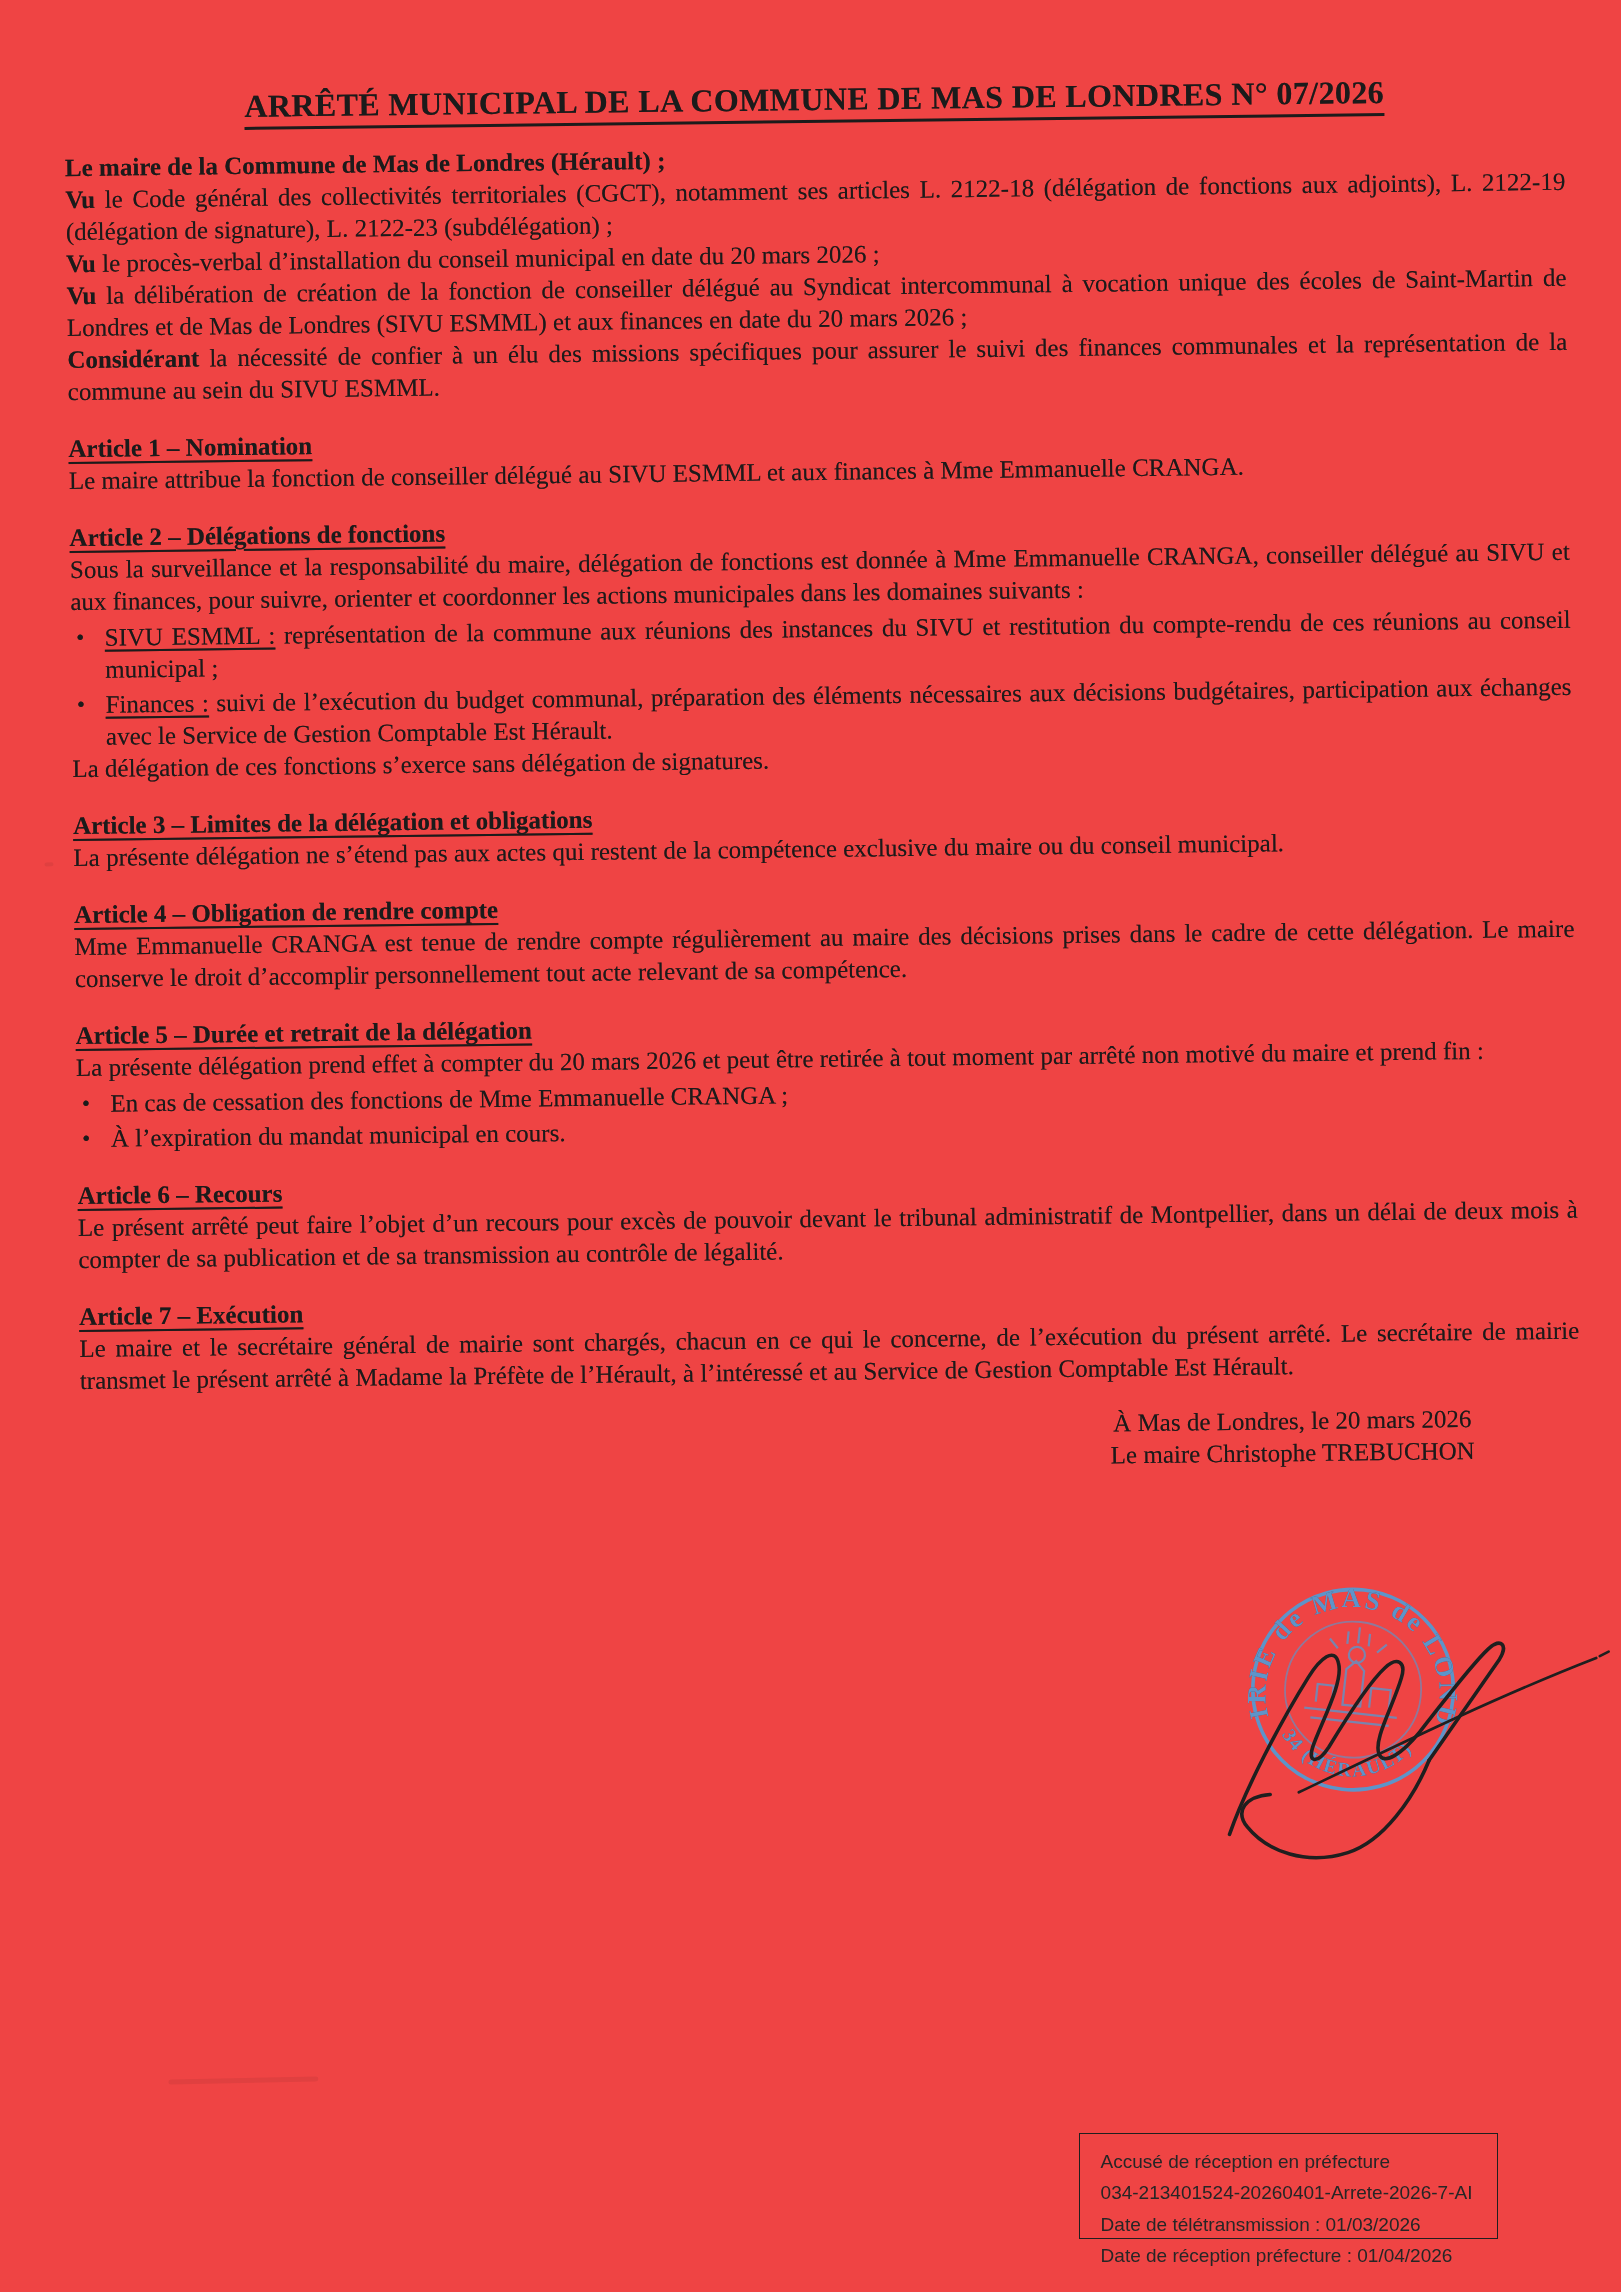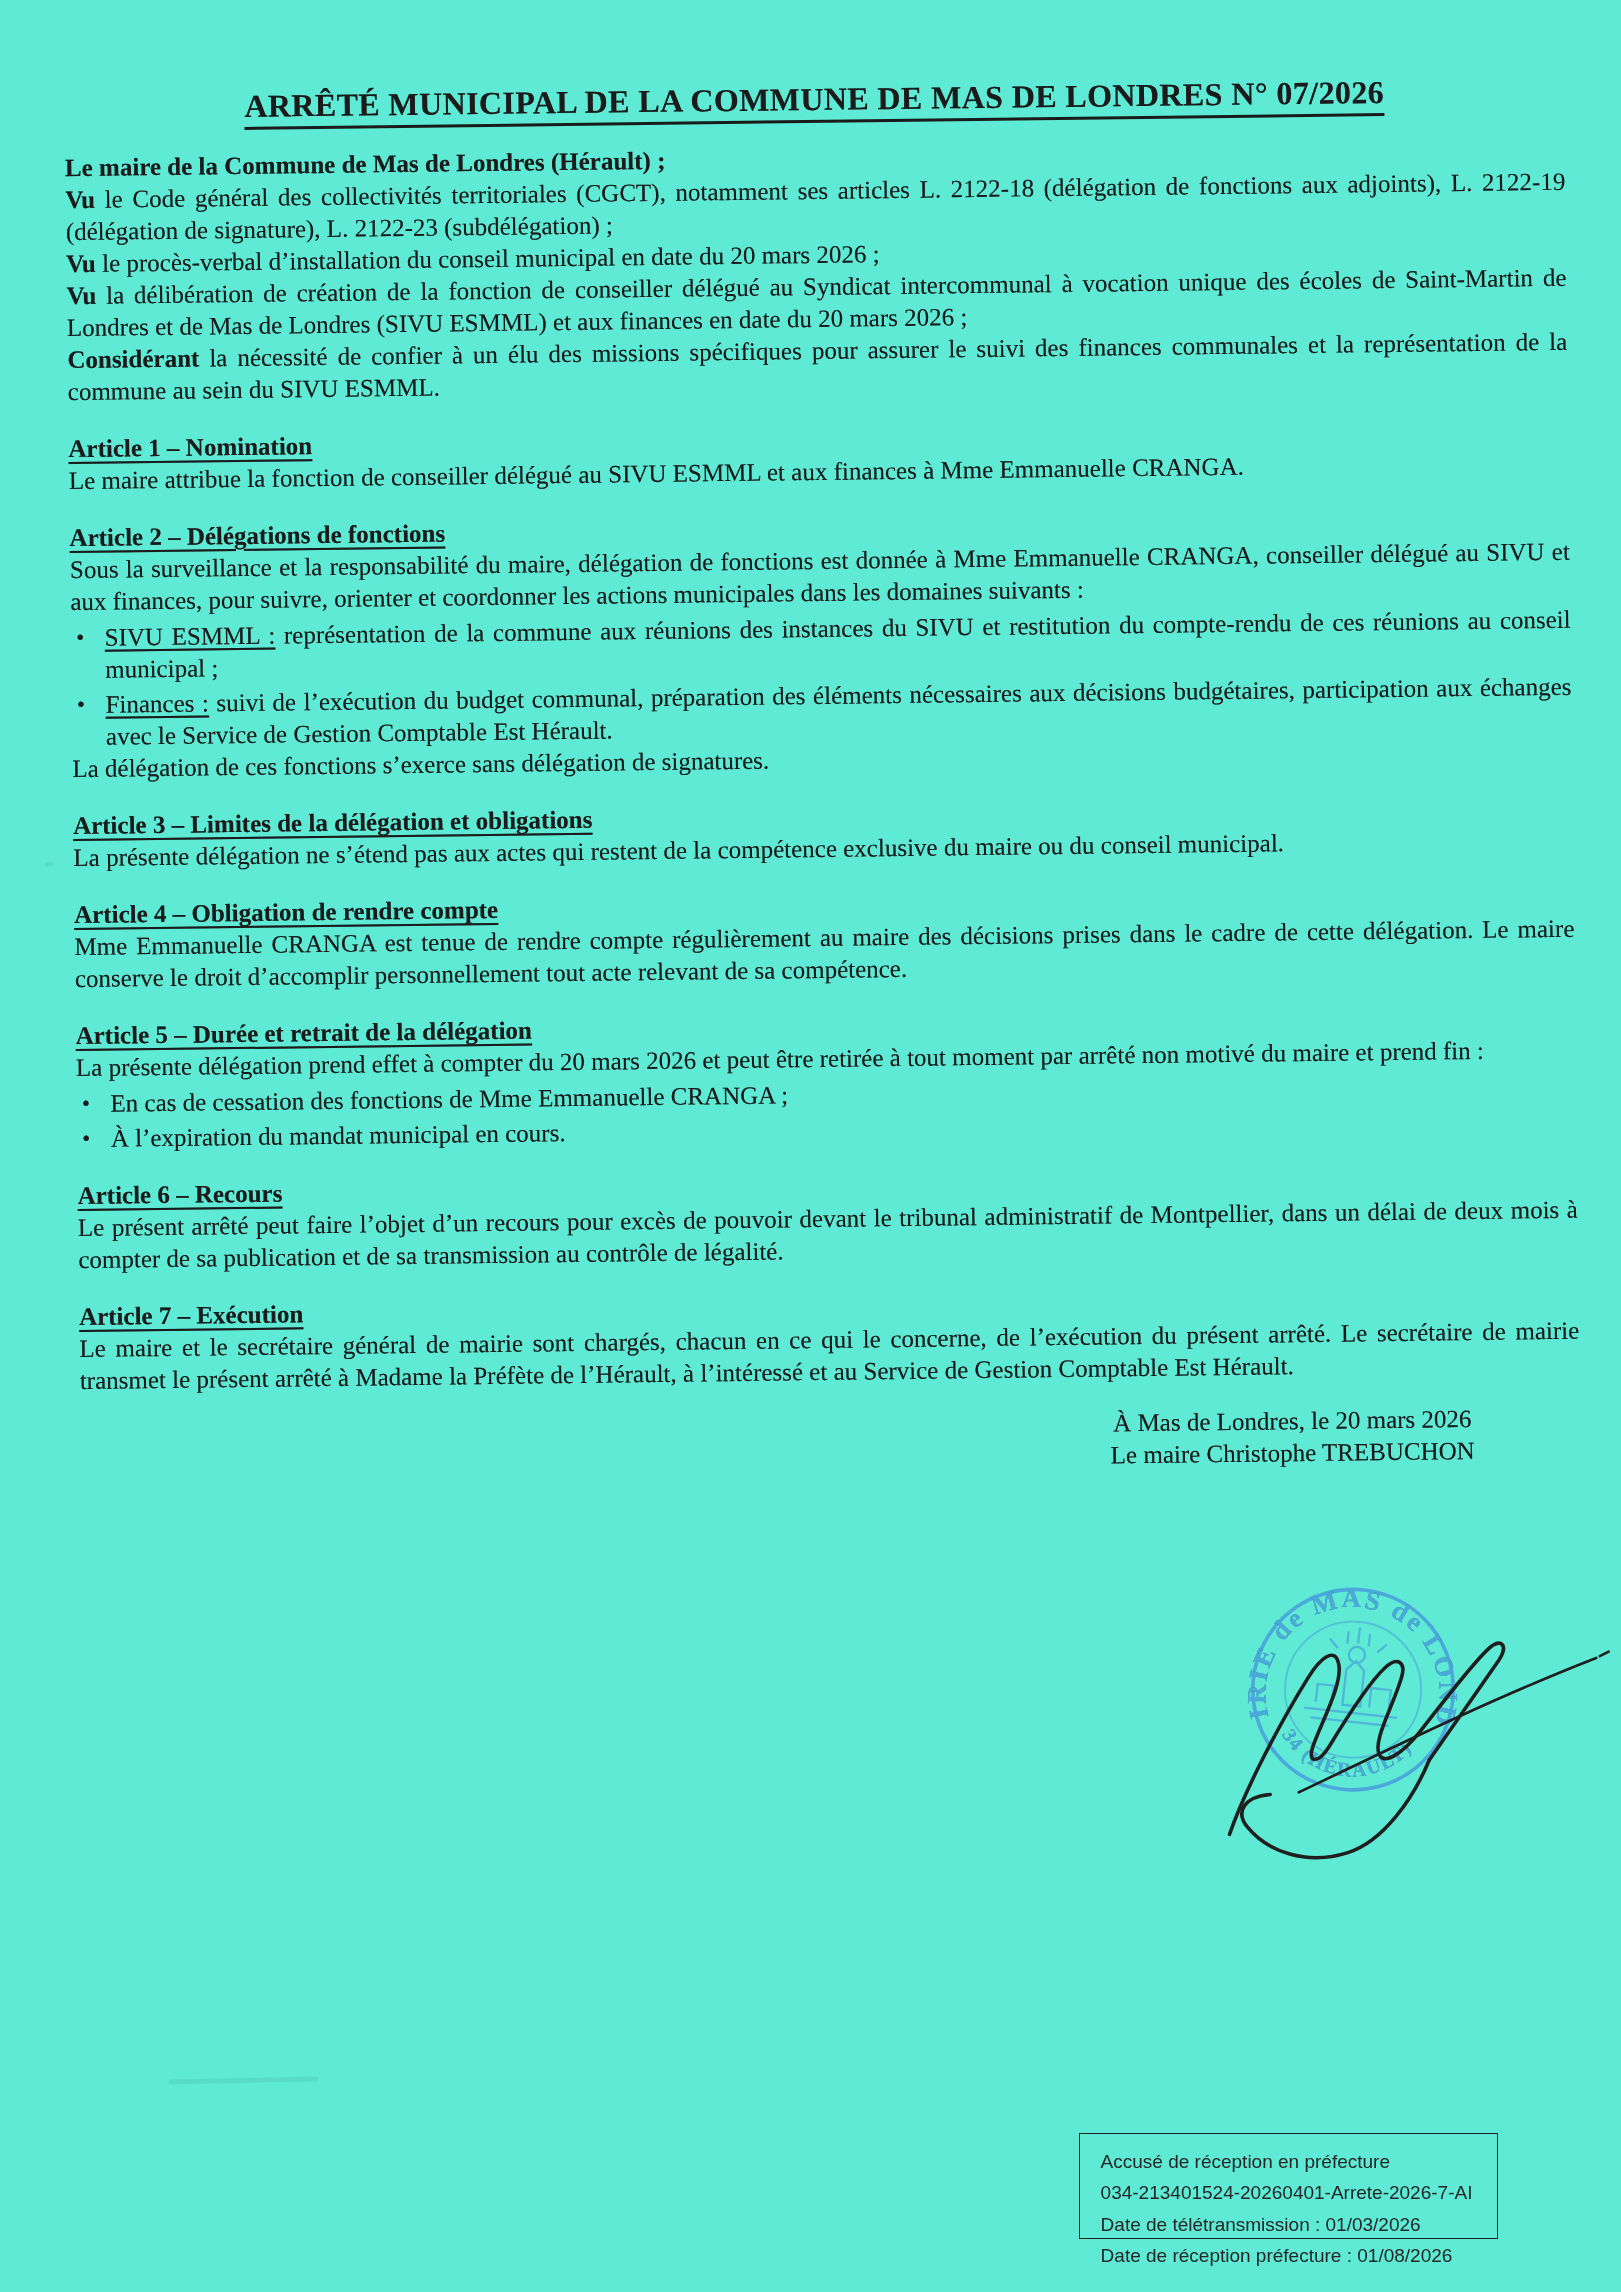--- a/index.html
+++ b/index.html
@@ -1,19 +1,19 @@
 <!DOCTYPE html>
 <html style="font-size:14.3px"><head>
 <meta charset="utf-8">
 <style>
   html,body{margin:0;padding:0;background:#ffffff;}
   .page{
     position:relative;
     width:1621px;height:2293px;
-    background:#5eead4;
+    background:#ef4444;
     overflow:hidden;
     font-family:"Liberation Serif","DejaVu Serif",serif;
     color:#1b1b1b;
   }
   
   .scan{
     position:absolute;left:0;top:0;width:1621px;height:2293px;
     box-sizing:border-box;
     padding:79px 58px 0 63px;
     transform:rotate(-0.7deg);
@@ -191,17 +191,17 @@
     </div>
 
     <div class="artifact a1"></div>
     <div class="artifact a2"></div>
   </div>
 
   <div class="accuse">
     <p>Accusé de réception en préfecture</p>
     <p>034-213401524-20260401-Arrete-2026-7-AI</p>
     <p>Date de télétransmission : 01/03/2026</p>
-    <p>Date de réception préfecture : 01/08/2026</p>
+    <p>Date de réception préfecture : 01/04/2026</p>
   </div>
 
 </div>
 
 
 </body></html>

